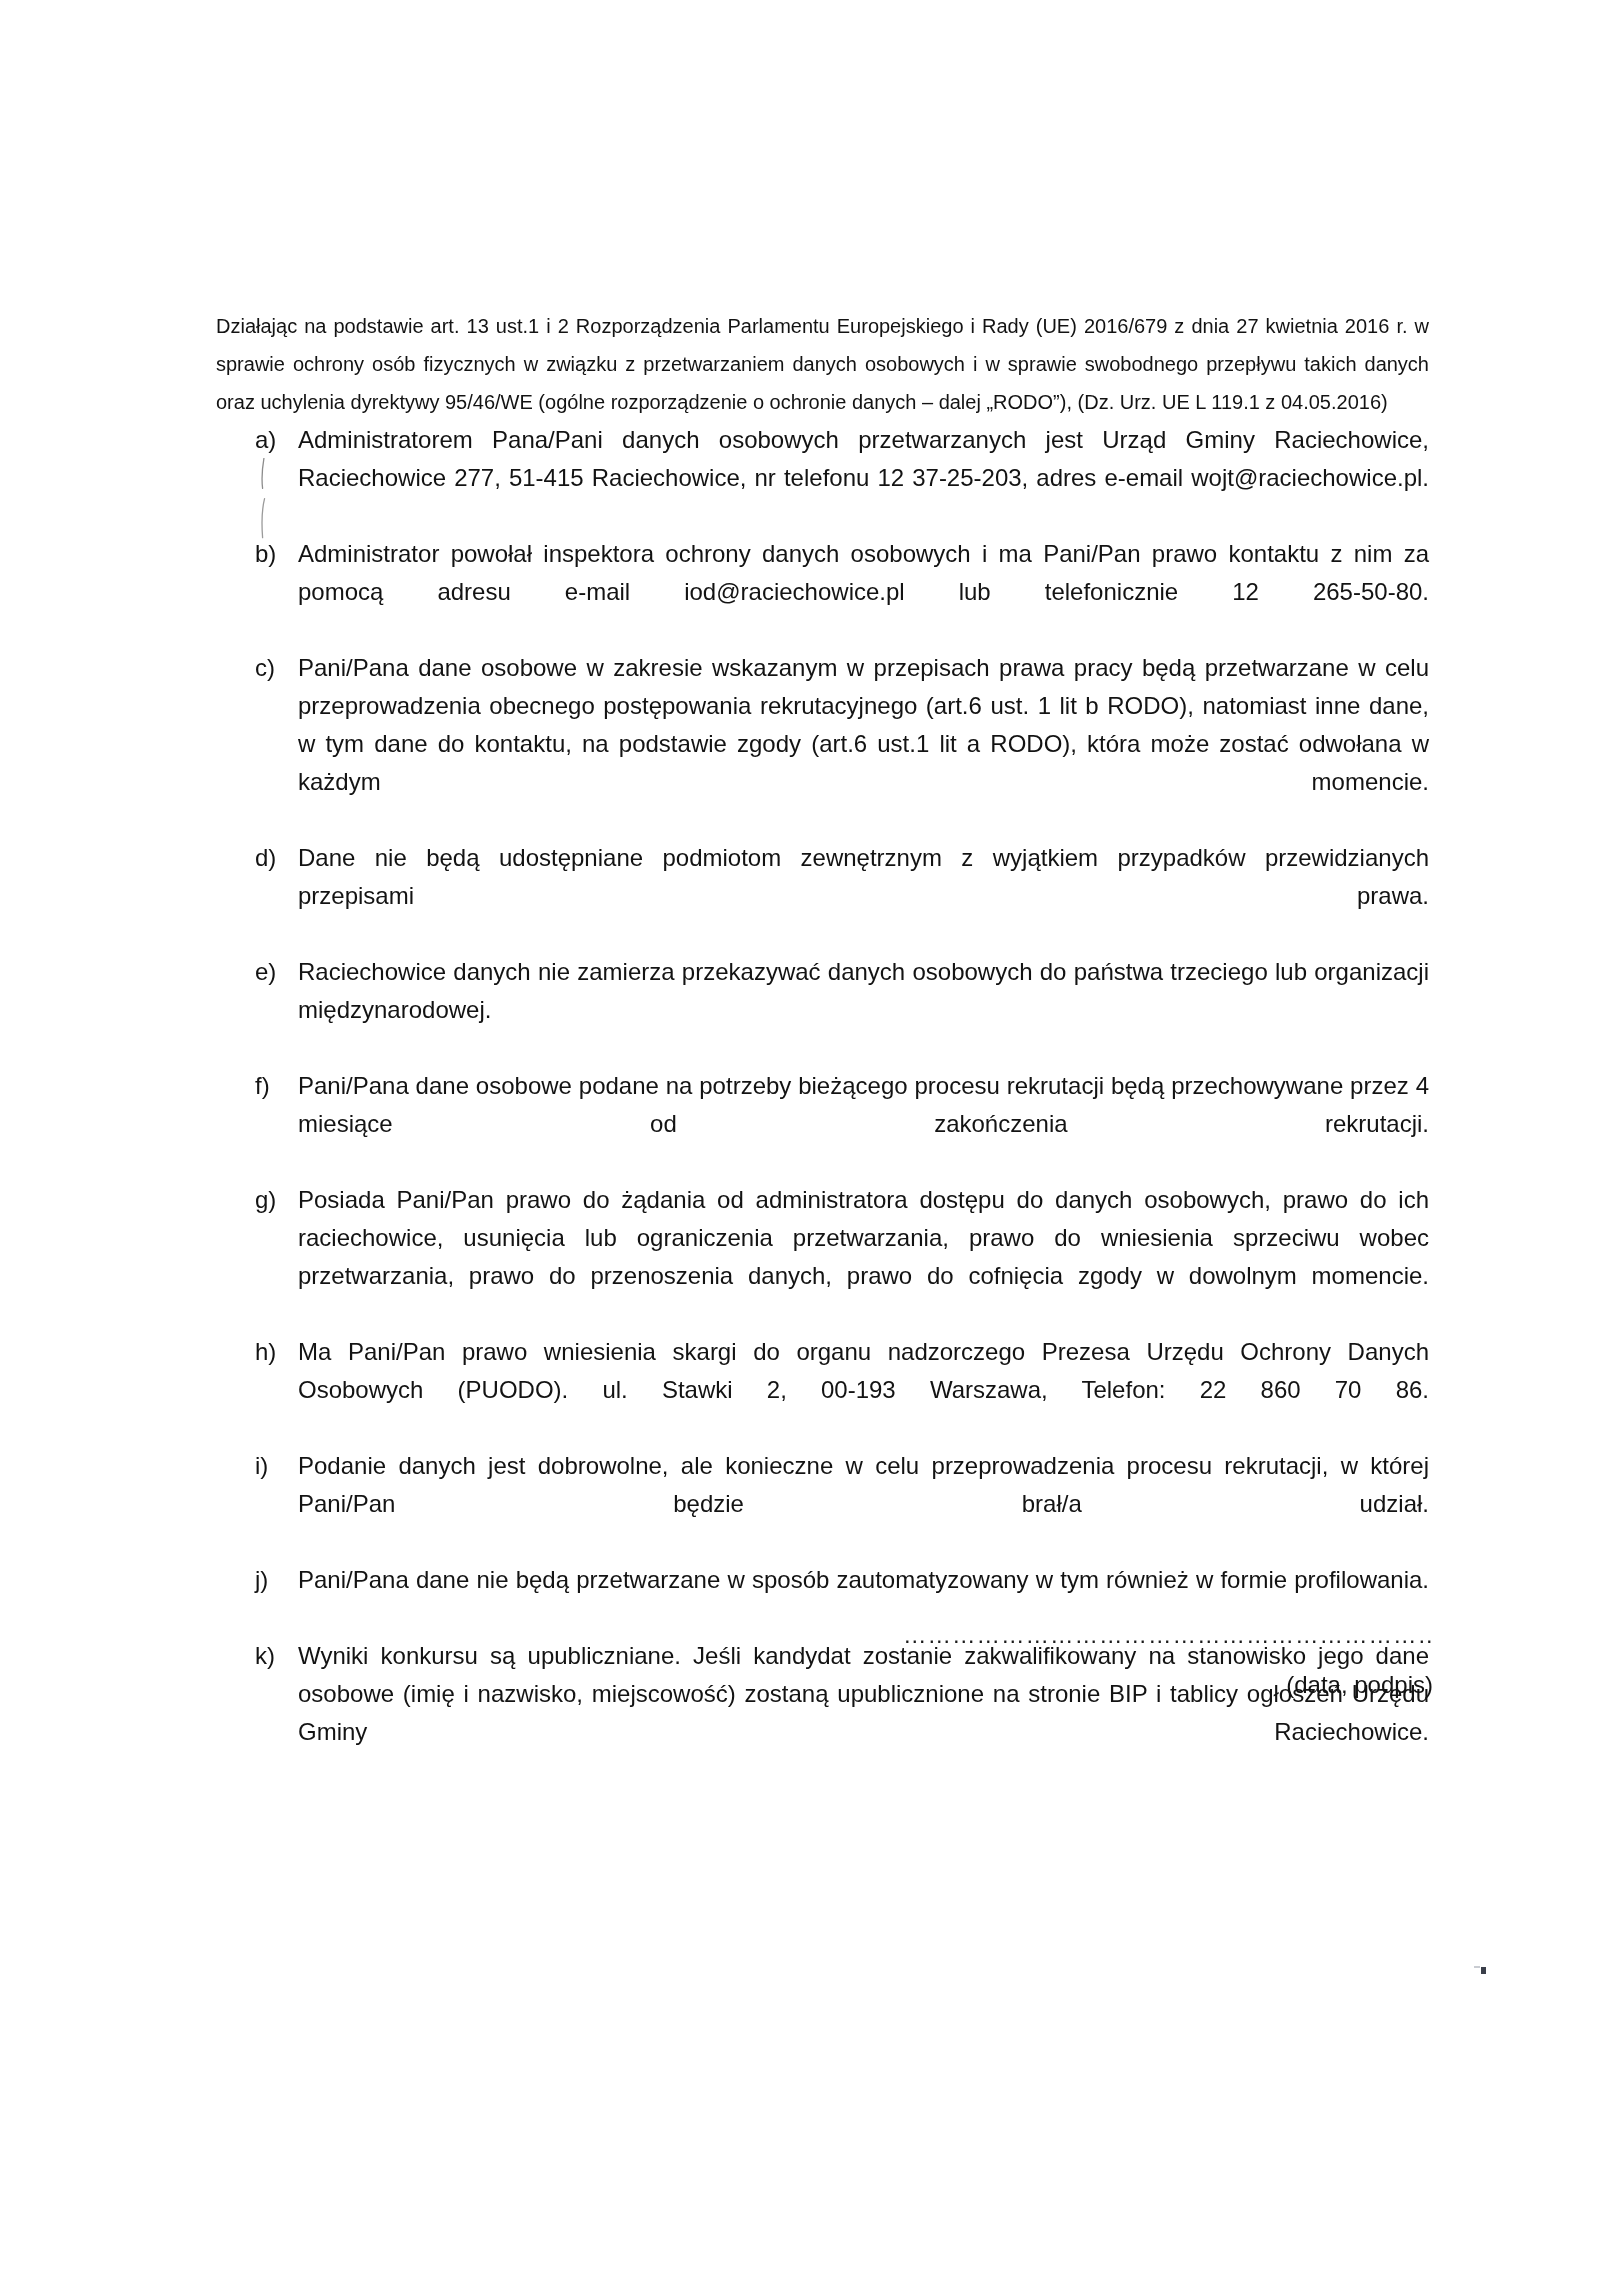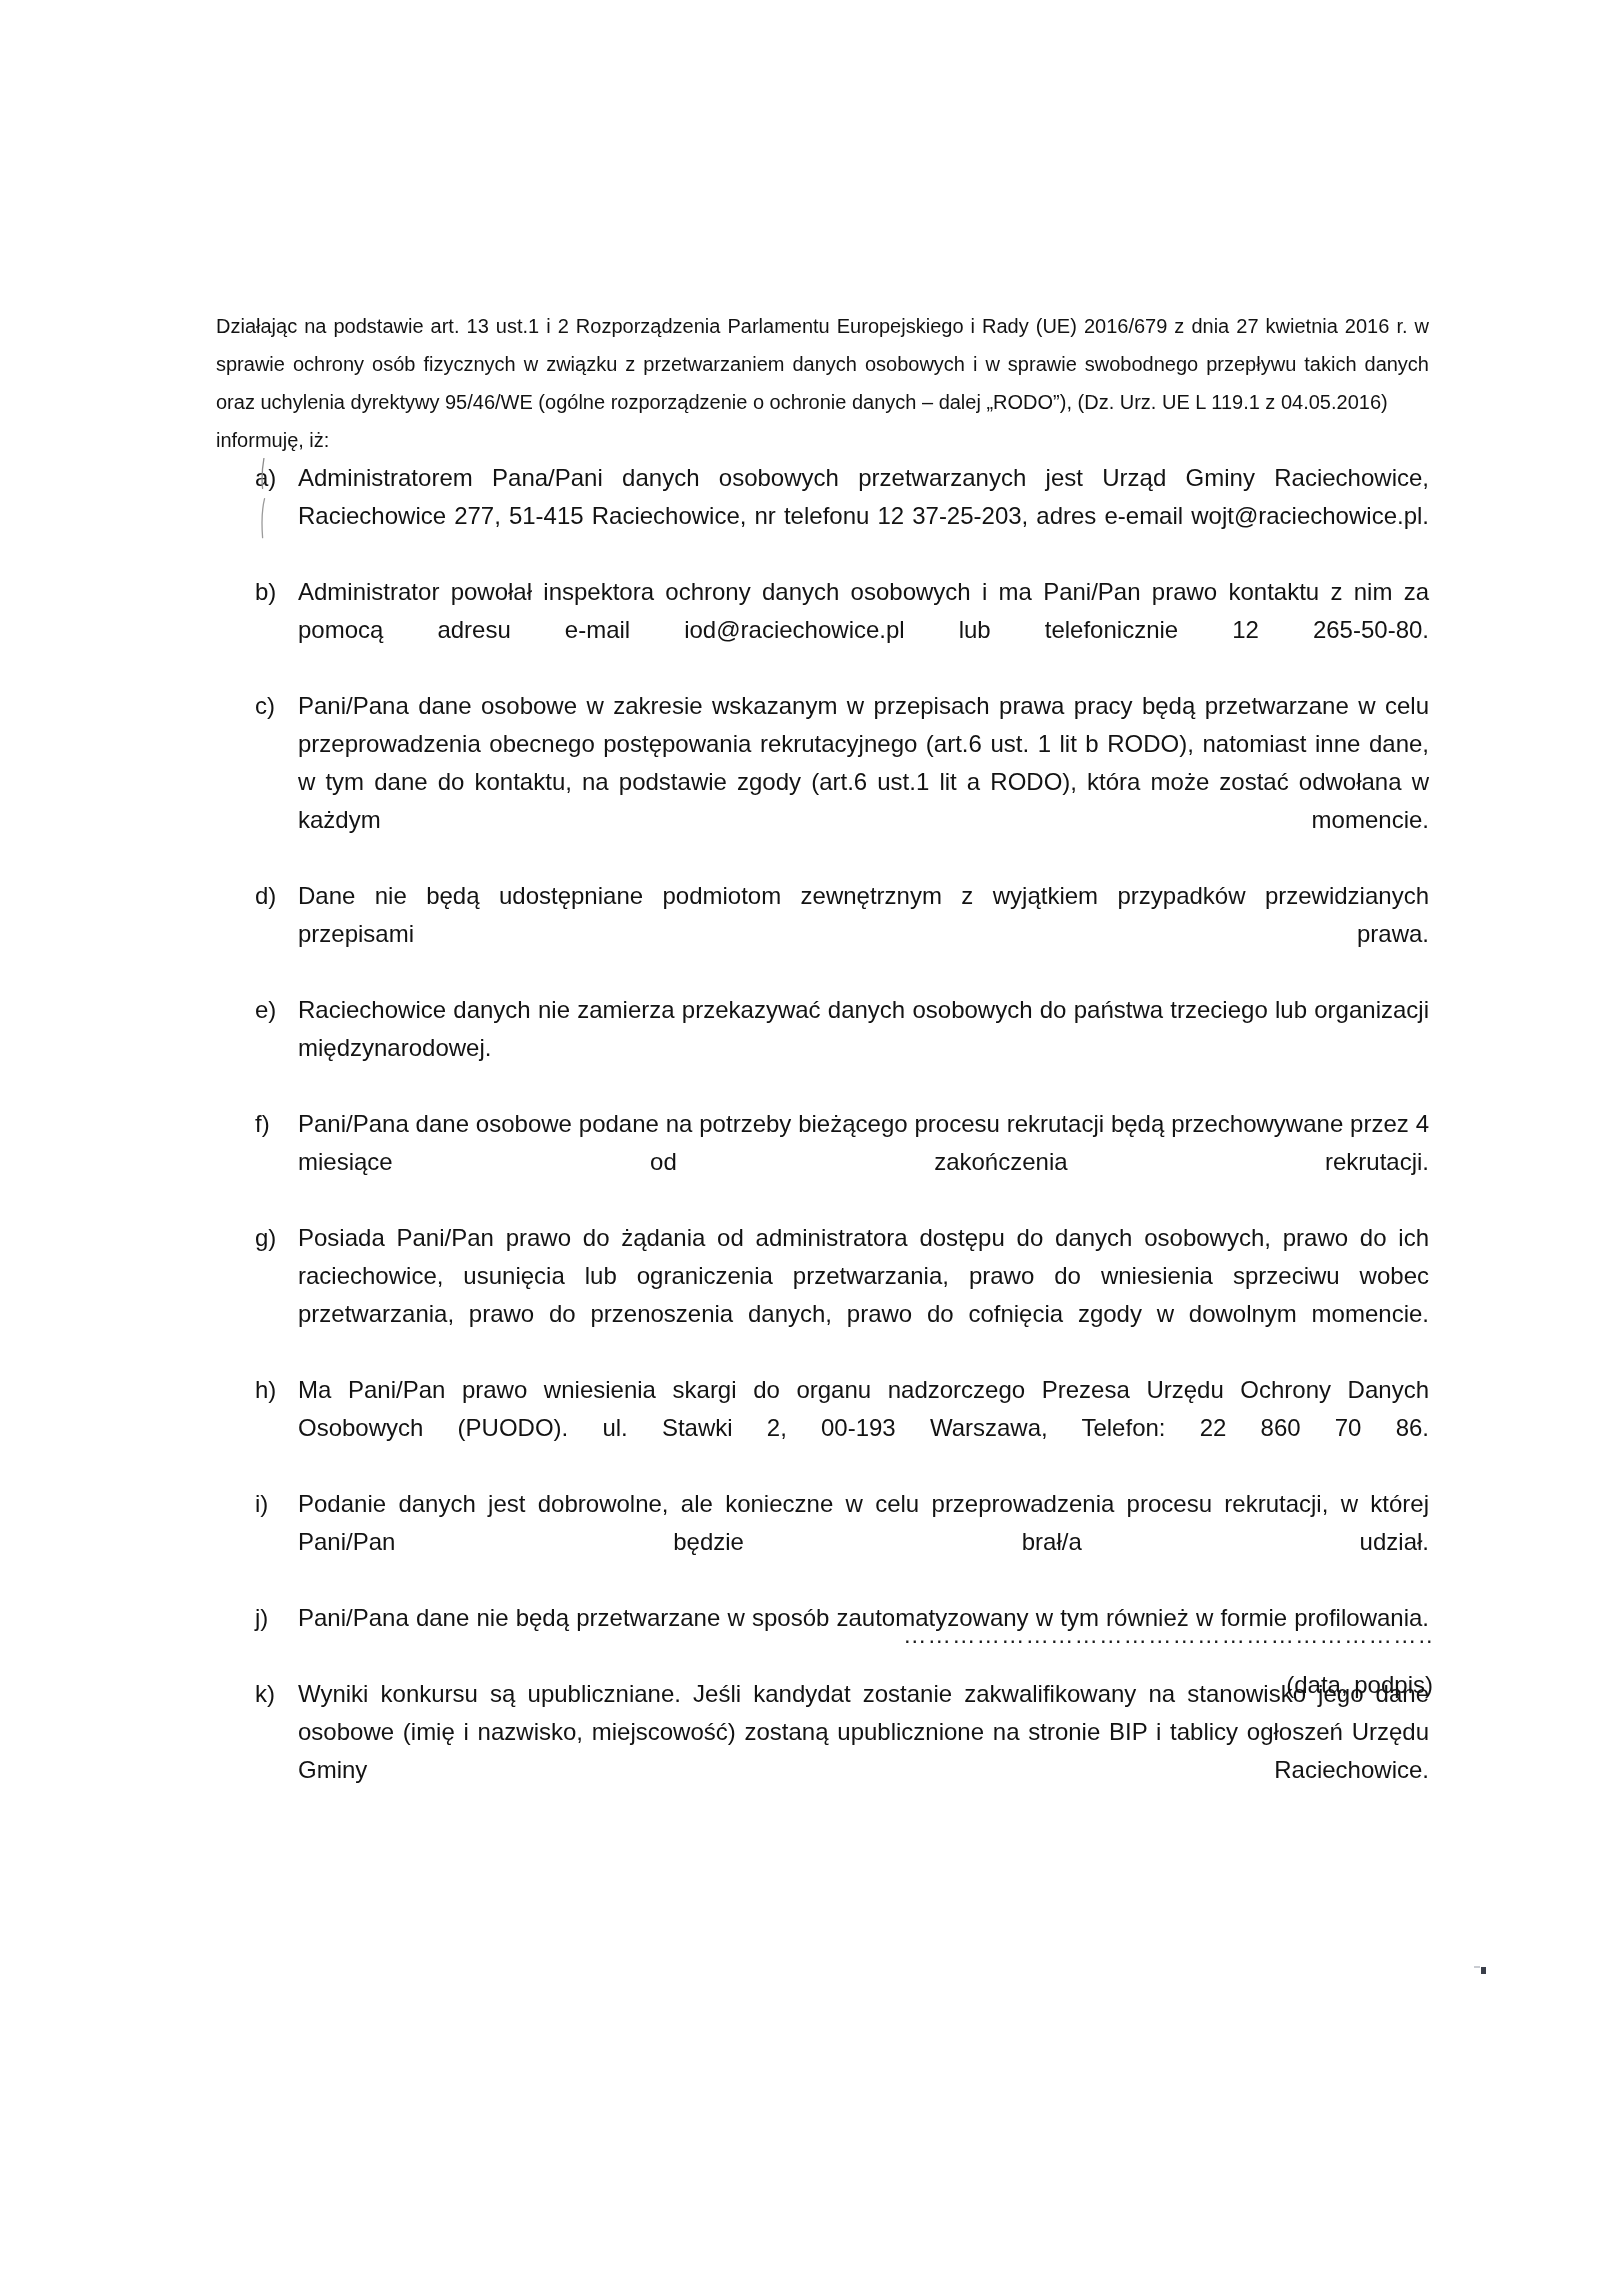--- a/index.html
+++ b/index.html
@@ -154,21 +154,20 @@
 </head>
 <body>
 
 <div class="page">
 
 
   <div class="body-col">
 
     <p class="intro">
       <span>Działając na podstawie art. 13 ust.1 i 2 Rozporządzenia Parlamentu Europejskiego i Rady (UE) 2016/679 z dnia 27 kwietnia 2016 r. w sprawie ochrony osób fizycznych w związku z przetwarzaniem danych osobowych i w sprawie swobodnego przepływu takich danych oraz uchylenia dyrektywy 95/46/WE (ogólne rozporządzenie o ochronie danych – dalej „RODO”), (Dz. Urz. UE L 119.1 z 04.05.2016)</span>
-      <span class="lastline">informuję, iż:</span>
     </p>
 
     <ol class="clause-list">
 
       <li class="clause-item">
         <span class="marker">a)</span>
         <span class="clause-text">Administratorem Pana/Pani danych osobowych przetwarzanych jest Urząd Gminy Raciechowice, Raciechowice 277, 51-415 Raciechowice, nr telefonu 12 37-25-203, adres e-email wojt@raciechowice.pl.</span>
       </li>
 
       <li class="clause-item">

